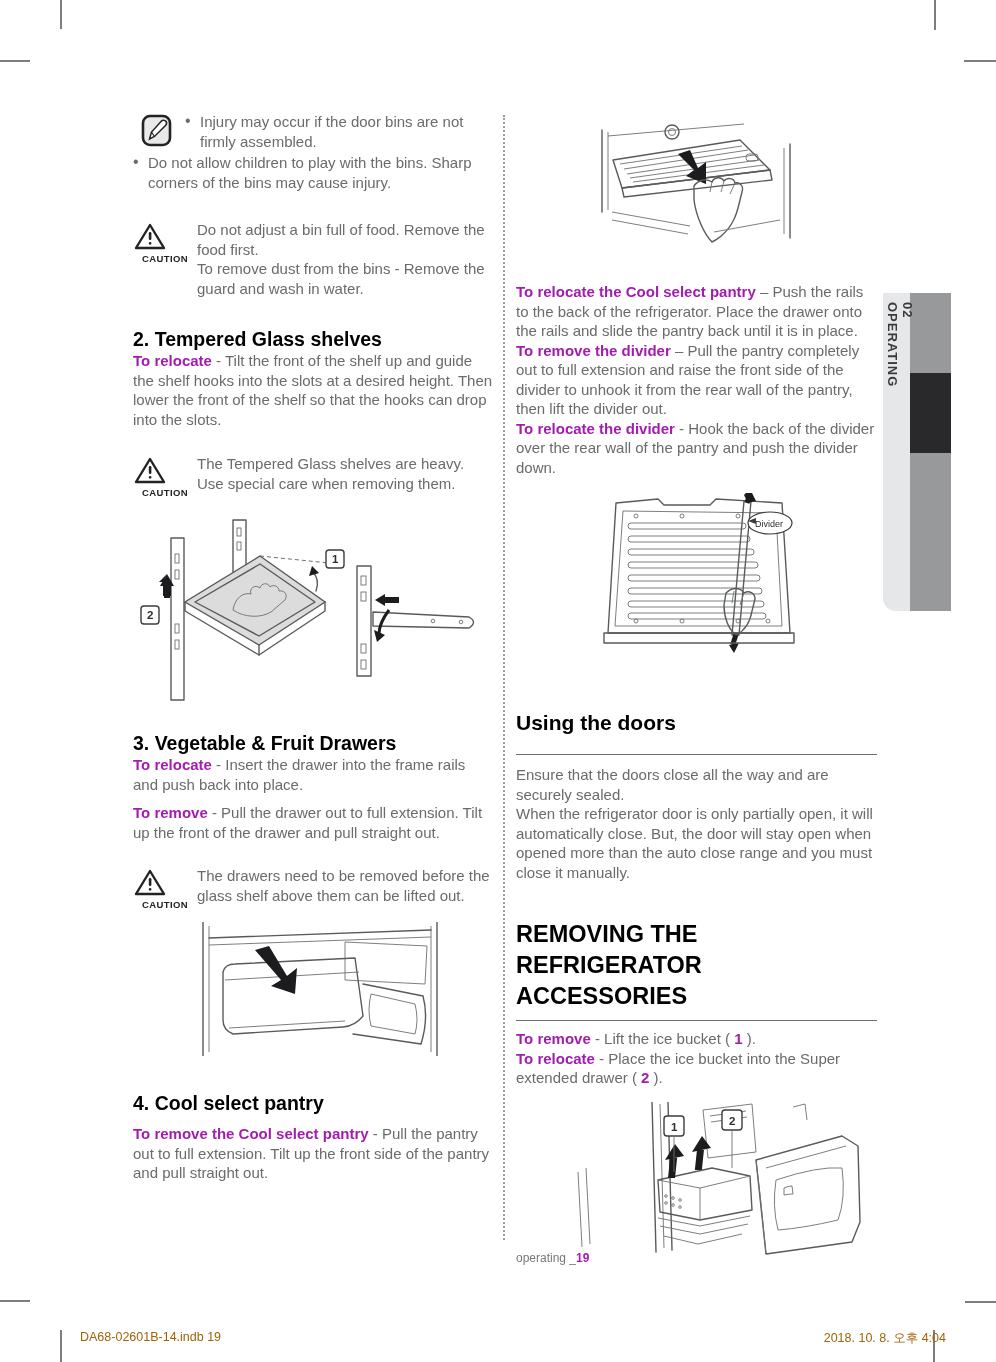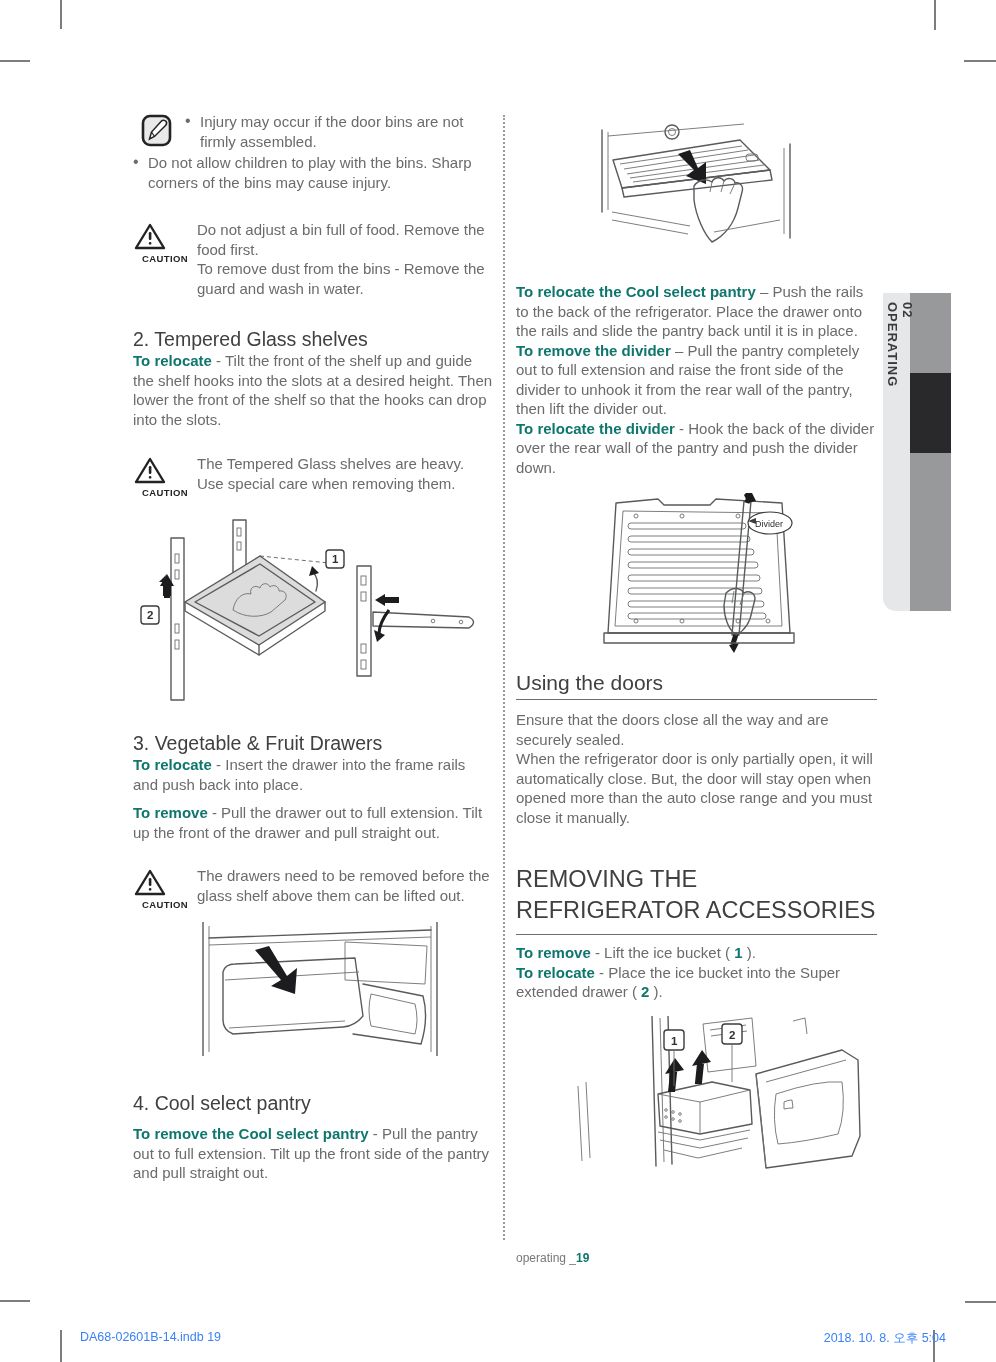--- a/index.html
+++ b/index.html
@@ -6,22 +6,22 @@
   body{width:996px;height:1362px;position:relative;background:#ffffff;
        font-family:"Liberation Sans",sans-serif;color:#6a6b6d;overflow:hidden;}
   .crop{position:absolute;background:#7d7d7d;}
   
   .col{position:absolute;top:112px;width:361px;}
   .col-left{left:133px;}
   .col-right{left:516px;}
   .dotcol{position:absolute;left:503px;top:115px;height:1125px;width:0;
           border-left:2px dotted #9a9b9d;}
   p.body{font-size:15px;line-height:19.5px;margin:0;}
-  .seg-b{font-weight:bold;color:#0f766e;}
-  h2.sec{font-size:19.5px;line-height:23px;color:#404040;margin:0;font-weight:normal;}
+  .seg-b{font-weight:bold;color:#a21caf;}
+  h2.sec{font-size:19.5px;line-height:23px;color:#000000;margin:0;font-weight:bold;}
   h3.sub{font-size:17.5px;line-height:21px;color:#2e2d2f;margin:0;font-weight:bold;}
   .rule-head{border-bottom:1px solid #6d6e71;}
   
   .noteblk{position:relative;}
   .note-icon{position:absolute;left:8px;top:2px;}
   .bullet-row{display:flex;}
   .bullet-row .dot{width:15px;flex:0 0 15px;color:#6a6b6d;}
   
   .caution{display:flex;}
   .ca-icon{flex:0 0 64px;text-align:center;padding-top:2px;}
@@ -32,21 +32,21 @@
              background:#e6e7e8;border-bottom-left-radius:13px;}
   .tab-gray{position:absolute;left:910px;top:293px;width:41px;height:318px;background:#97999b;}
   .tab-black{position:absolute;left:910px;top:373px;width:41px;height:80px;background:#29282a;}
   .tab-text{position:absolute;left:885px;top:302px;writing-mode:vertical-rl;
             font-size:13px;font-weight:bold;color:#3a3a3c;letter-spacing:1px;}
   .tab-text span{display:block;}
   .tab-gap{height:9px;}
   
   .pagefoot{position:absolute;top:1251px;left:516px;width:360px;text-align:left;
             font-size:12px;color:#77787a;}
-  .printfoot{position:absolute;top:1330px;font-size:12.5px;color:#3b82f6;}
+  .printfoot{position:absolute;top:1330px;font-size:12.5px;color:#a16207;}
   .pf-left{left:80px;}
   .pf-right{left:516px;width:430px;text-align:right;}
   
   svg{display:block;}
   .ln{fill:none;stroke:#595a5c;stroke-width:1.4;stroke-linejoin:round;stroke-linecap:round;}
   .ln-thin{fill:none;stroke:#6e6f71;stroke-width:0.9;}
   .arrow{fill:#1c1c1e;stroke:none;}
   .lblbox{fill:#ffffff;stroke:#3c3c3e;stroke-width:1.4;}
   .lbltxt{font-size:11.5px;font-weight:bold;fill:#2f2e30;}
   .glass{fill:#dcdcdd;stroke:#595a5c;stroke-width:1.4;}
@@ -284,21 +284,21 @@
     <path class="ln" d="M128 100 C134 94 142 94 146 100 C151 97 157 100 157 106 L154 118 C152 130 146 138 138 142 C130 136 126 124 126 112 Z" fill="#ffffff"></path>
     <path class="ln-thin" d="M136 98 L134 110 M146 100 L142 112"></path>
 
     <ellipse cx="172" cy="30" rx="22" ry="11" fill="#ffffff" stroke="#3c3c3e" stroke-width="1.2"></ellipse>
     <text x="157" y="33.5" font-size="9" fill="#2f2e30">Divider</text>
     <polygon points="150,28 158,25 158,31" fill="#3c3c3e"></polygon>
 
     <path class="ln" d="M6 140 L196 140 L196 150 L6 150 Z" fill="#ffffff"></path>
   </svg>
 
-  <h2 class="sec rule-head" style="margin-top:18px;font-size:21px;padding-bottom:5px;">Using the doors</h2>
+  <h2 class="sec rule-head" style="margin-top:58px;font-size:21px;padding-bottom:20px;">Using the doors</h2>
   <p class="body" style="margin-top:10px;">Ensure that the doors close all the way and are securely sealed.</p>
   <p class="body">When the refrigerator door is only partially open, it will automatically close. But, the door will stay open when opened more than the auto close range and you must close it manually.</p>
 
   <h2 class="sec rule-head" style="margin-top:37px;font-size:23.5px;line-height:31px;padding-bottom:8px;">REMOVING THE REFRIGERATOR ACCESSORIES</h2>
 
   <p class="body" style="margin-top:8px;"><span class="seg-b">To remove</span><span> - Lift the ice bucket ( </span><span class="seg-b">1</span><span> ).</span></p>
   <p class="body"><span class="seg-b">To relocate</span><span> - Place the ice bucket into the Super extended drawer ( </span><span class="seg-b">2</span><span> ).</span></p>
 
   <svg width="320" height="160" viewBox="0 0 320 160" style="margin-top:14px;margin-left:44px;">
 
@@ -339,13 +339,13 @@
     <path class="ln-thin" d="M224 86 Q228 84 232 84 L233 92 Q228 92 224 93 Z"></path>
 
     <path class="ln-thin" d="M98 116 L140 124 L190 114 M100 124 L140 132 L188 122 M104 134 L138 142 L182 132"></path>
   </svg>
 
 </div>
 
 <div class="pagefoot"><span>operating _</span><span class="seg-b">19</span></div>
 
 <div class="printfoot pf-left">DA68-02601B-14.indb   19</div>
-<div class="printfoot pf-right">2018. 10. 8.   오후 5:04</div>
+<div class="printfoot pf-right">2018. 10. 8.   오후 4:04</div>
 
 </body></html>

